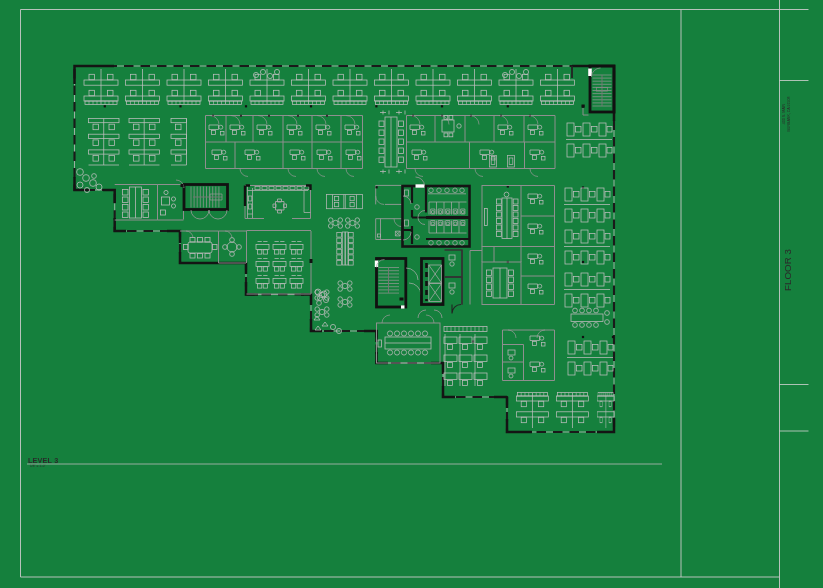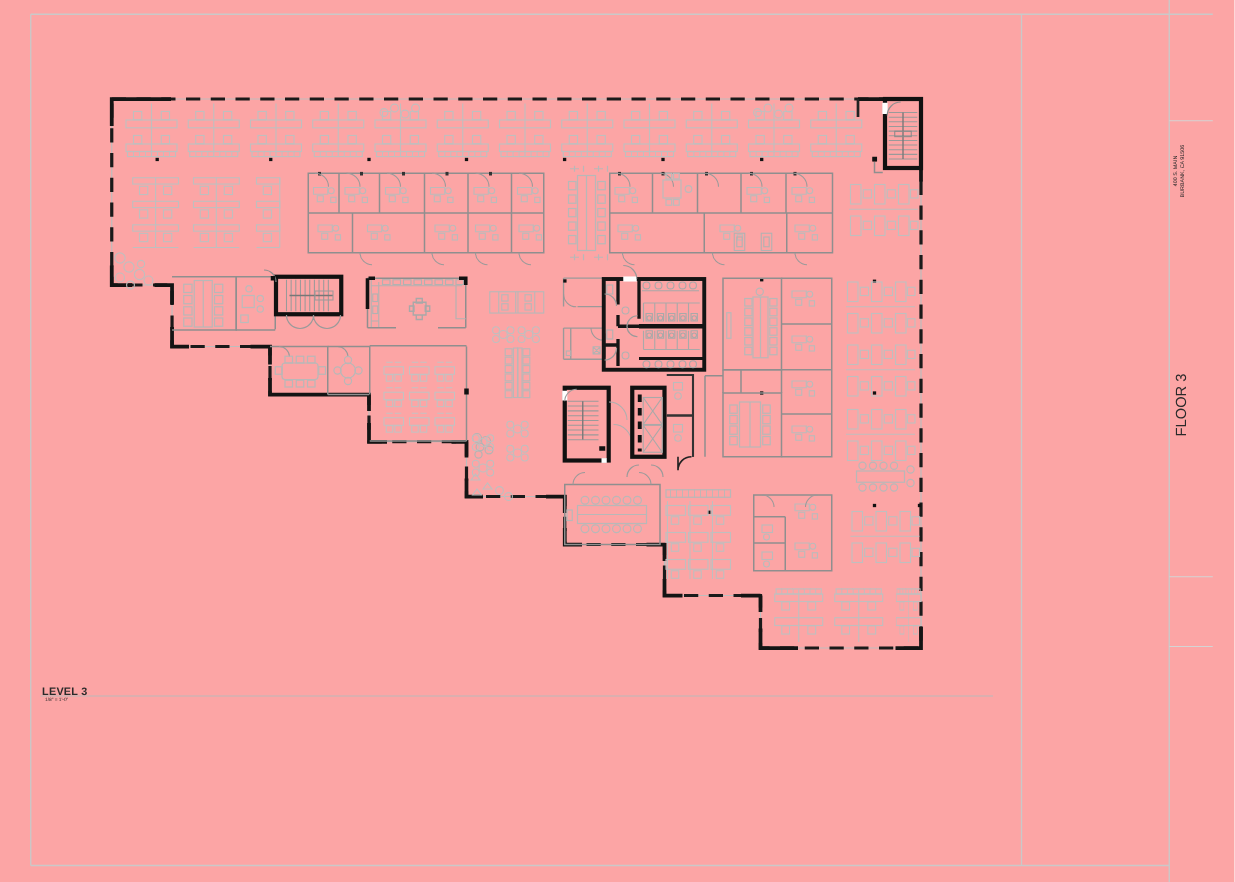--- a/index.html
+++ b/index.html
@@ -1,15 +1,15 @@
 <!DOCTYPE html>
 <html><head><meta charset="utf-8">
 <style>
 html,body{margin:0;padding:0;background:#fff;}
-#sheet{position:relative;width:823px;height:588px;background:#fca5a5;overflow:hidden;}
+#sheet{position:relative;width:823px;height:588px;background:#15803d;overflow:hidden;}
 svg{position:absolute;left:0;top:0;}
 text{font-family:"Liberation Sans",sans-serif;fill:#2a2a2a;}
 </style></head><body>
 <div id="sheet">
 <svg width="823" height="588" viewBox="0 0 823 588">
 <defs>
 
   <g id="symA" stroke="#bfbfbf" fill="none" stroke-width="0.75">
     <path d="M17,0 V35"></path>
     <rect x="0" y="11" width="34" height="5.2"></rect>

